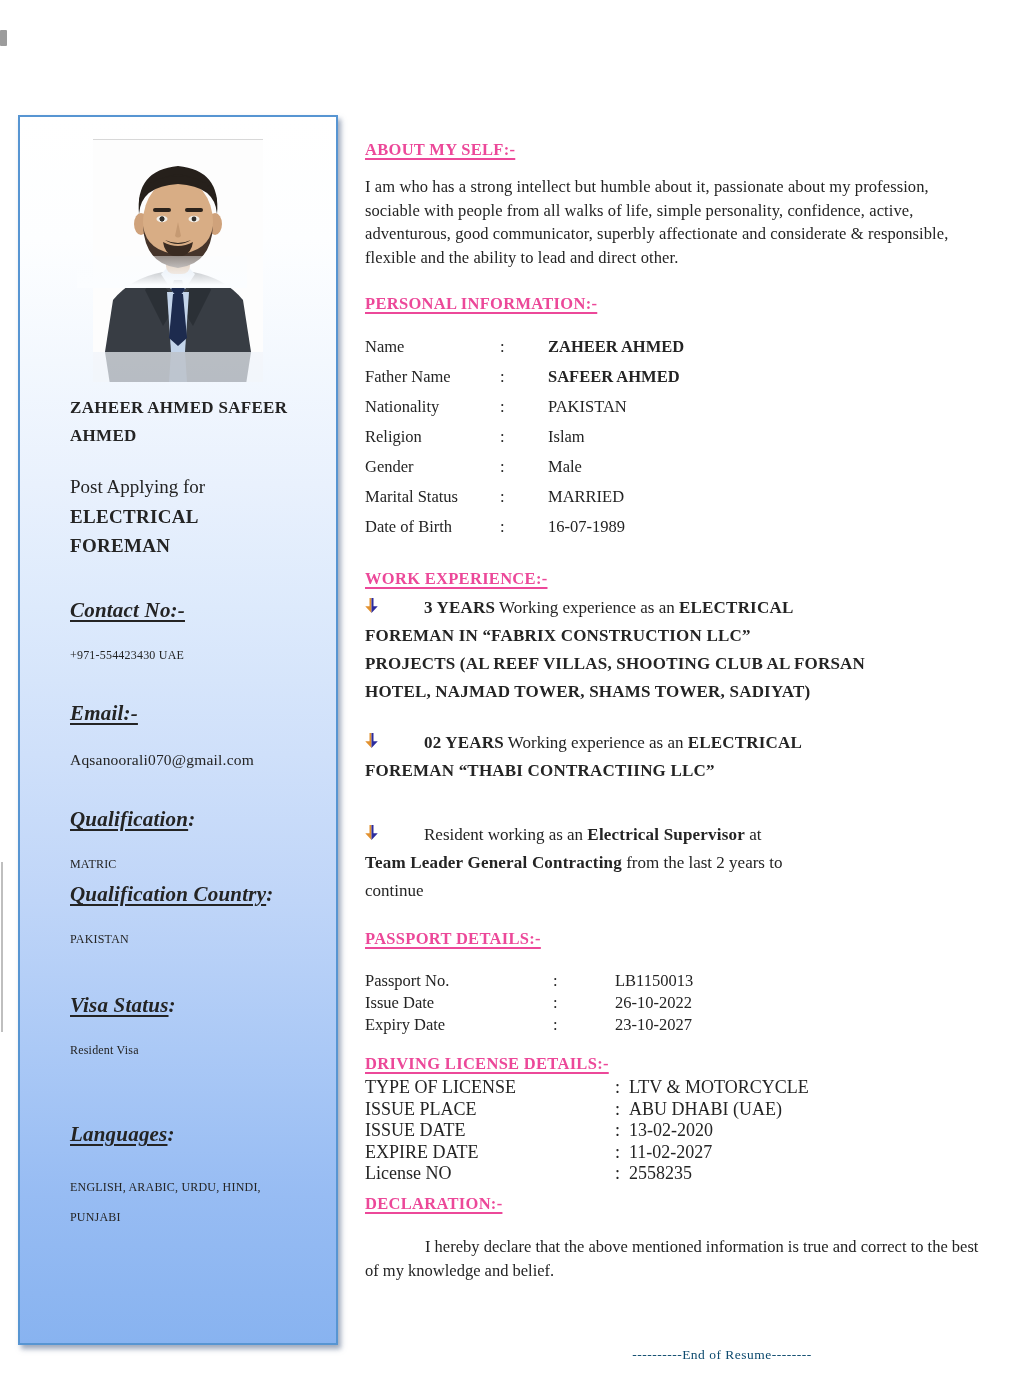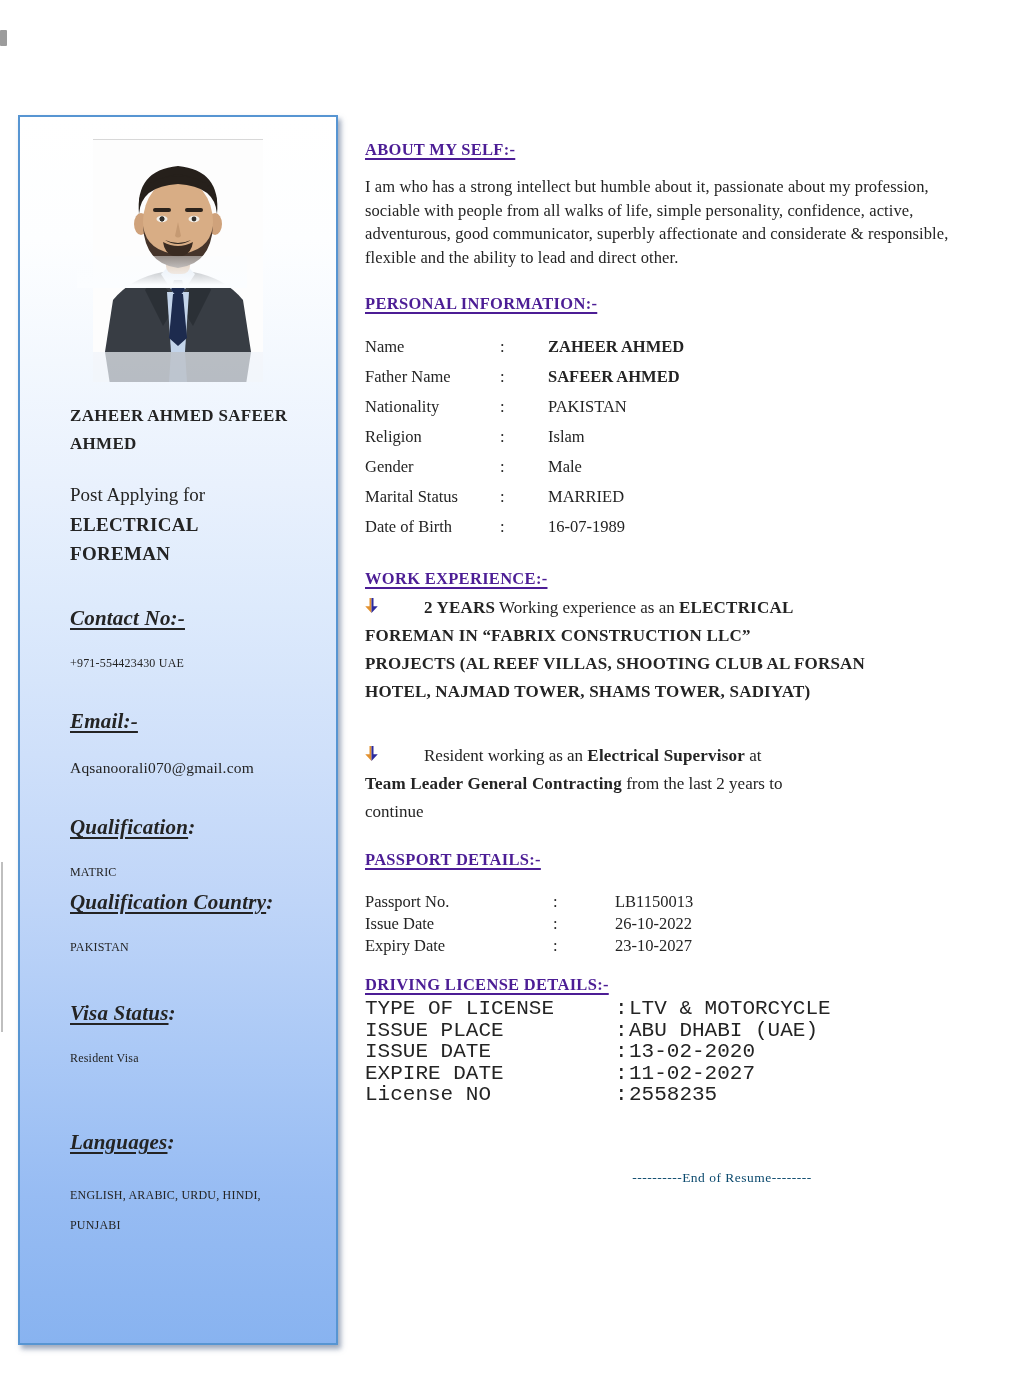--- a/index.html
+++ b/index.html
@@ -20,37 +20,37 @@
     border:2px solid #5795d2;
     background:linear-gradient(180deg,#ffffff 0%,#fdfeff 10%,#f3f8fe 20%,#e9f1fd 30%,#ddeafc 40%,#cfe0fa 52%,#bfd5f8 64%,#abc9f6 76%,#97bcf3 88%,#88b3f0 100%);
     box-shadow:3px 4px 5px rgba(80,100,135,.55);
   }
   .photo-wrap{width:170px;margin:22px auto 0 auto;}
   .photo-svg{display:block;width:170px;height:212px;background:#fdfdfd;border-top:1px solid #d8d8d8;}
   .reflection{height:30px;overflow:hidden;position:relative;opacity:.38;}
   .reflection svg{display:block;transform:scaleY(-1);}
   .reflection-fade{position:absolute;left:77px;top:256px;width:170px;height:32px;
     background:linear-gradient(to bottom,rgba(251,253,255,.45),#fbfdff 90%);}
-  .sb-content{padding:6px 24px 0 50px;margin-top:8px;}
+  .sb-content{padding:6px 24px 0 50px;}
   .sb-name{font-weight:bold;font-size:17px;line-height:28px;letter-spacing:.3px;margin:6px 0 0;}
   .sb-post-label{font-size:19px;margin:26px 0 0;}
   .sb-post-value{font-size:19px;font-weight:bold;line-height:29px;margin:4px 0 0;width:175px;letter-spacing:.3px;}
   .sb-heading{font-size:21px;font-weight:bold;font-style:italic;margin:38px 0 0;letter-spacing:.2px;}
   .sb-heading .u{text-decoration:underline;text-decoration-thickness:1.5px;text-underline-offset:3px;}
   .sb-value{font-size:12px;margin:25px 0 0;letter-spacing:.2px;}
   .sb-value.email{font-size:15.5px;}
   .sb-heading.tight{margin-top:10px;}
   .sb-heading.visa{margin-top:46px;}
   .sb-heading.langs{margin-top:64px;}
   .sb-value.langs{line-height:30px;width:230px;}
 
   
   .main{position:absolute;left:365px;top:140px;width:618px;}
   h2.section{
-    color:#4c1d95;font-size:16.5px;font-weight:bold;margin:0;letter-spacing:.3px;
+    color:#ec4899;font-size:16.5px;font-weight:bold;margin:0;letter-spacing:.3px;
     text-decoration:underline;text-decoration-thickness:1.5px;text-underline-offset:3px;
   }
   .about-body{font-size:16.5px;line-height:23.5px;margin:15px 0 0;letter-spacing:.1px;}
 
   .pi-grid{margin-top:24px;font-size:16.5px;}
   .pi-row{display:grid;grid-template-columns:135px 48px 1fr;line-height:18px;margin-bottom:12px;}
   .pi-row .bold{font-weight:bold;}
 
   .sec-personal h2{margin-top:25px;}
   .sec-work h2{margin-top:33px;}
@@ -59,21 +59,21 @@
   .bullet-p .bicon{display:inline-block;width:15px;vertical-align:baseline;}
   .bullet-p .tab{display:inline-block;width:44px;}
   .bullet-p.second{margin-top:23px;}
   .bullet-p.third{margin-top:36px;}
 
   .sec-passport h2{margin-top:24px;}
   .pp-grid{margin-top:21px;font-size:16.5px;}
   .pp-row{display:grid;grid-template-columns:188px 62px 1fr;line-height:22px;}
 
   .sec-license h2{margin-top:18px;}
-  .dl-grid{margin-top:3px;font-size:21px;font-family:Liberation Mono, monospace;}
+  .dl-grid{margin-top:3px;font-size:18px;}
   .dl-row{display:grid;grid-template-columns:250px 14px 1fr;line-height:21.5px;}
 
   .sec-declaration h2{margin-top:9px;}
   .decl-body{font-size:16.5px;line-height:24px;margin:21px 0 0;text-indent:60px;}
 
   .footer{margin-top:64px;text-align:center;font-size:13.5px;color:#0c4a6e;padding-left:96px;letter-spacing:.5px;}
 </style>
 </head>
 <body>
 
@@ -208,26 +208,33 @@
       </div>
     </section>
 
     <section class="sec-work">
       <h2 class="section">WORK EXPERIENCE:-</h2>
 
       <p class="bullet-p">
         <span class="bicon"><svg width="13" height="15" viewBox="0 0 10 12">
               <path d="M5 12 L0 6.5 L3.4 6.5 L3.4 0 L5 0 Z" fill="#e2912f"></path>
               <path d="M5 12 L10 6.5 L6.6 6.5 L6.6 0 L5 0 Z" fill="#2c2c9e"></path>
-            </svg></span><span class="tab"></span><b>2 YEARS</b><span> Working experience as an </span><b>ELECTRICAL</b><br>
+            </svg></span><span class="tab"></span><b>3 YEARS</b><span> Working experience as an </span><b>ELECTRICAL</b><br>
         <b>FOREMAN IN “FABRIX CONSTRUCTION LLC”</b><br>
         <b>PROJECTS (AL REEF VILLAS, SHOOTING CLUB AL FORSAN</b><br>
         <b>HOTEL, NAJMAD TOWER, SHAMS TOWER, SADIYAT)</b>
       </p>
 
+      <p class="bullet-p second">
+        <span class="bicon"><svg width="13" height="15" viewBox="0 0 10 12">
+              <path d="M5 12 L0 6.5 L3.4 6.5 L3.4 0 L5 0 Z" fill="#e2912f"></path>
+              <path d="M5 12 L10 6.5 L6.6 6.5 L6.6 0 L5 0 Z" fill="#2c2c9e"></path>
+            </svg></span><span class="tab"></span><b>02 YEARS</b><span> Working experience as an </span><b>ELECTRICAL</b><br>
+        <b>FOREMAN “THABI CONTRACTIING LLC”</b>
+      </p>
 
       <p class="bullet-p third">
         <span class="bicon"><svg width="13" height="15" viewBox="0 0 10 12">
               <path d="M5 12 L0 6.5 L3.4 6.5 L3.4 0 L5 0 Z" fill="#e2912f"></path>
               <path d="M5 12 L10 6.5 L6.6 6.5 L6.6 0 L5 0 Z" fill="#2c2c9e"></path>
             </svg></span><span class="tab"></span><span>Resident working as an </span><b>Electrical Supervisor</b><span> at</span><br>
         <b>Team Leader General Contracting</b><span> from the last 2 years to</span><br>
         <span>continue</span>
       </p>
     </section>
@@ -277,17 +284,21 @@
             <span>11-02-2027</span>
           </div>
         <div class="dl-row">
             <span>License NO</span>
             <span>:</span>
             <span>2558235</span>
           </div>
       </div>
     </section>
 
+    <section class="sec-declaration">
+      <h2 class="section">DECLARATION:-</h2>
+      <p class="decl-body">I hereby declare that the above mentioned information is true and correct to the best of my knowledge and belief.</p>
+    </section>
 
     <div class="footer">----------End of Resume--------</div>
   </main>
 
 </div>
 
 </body></html>

